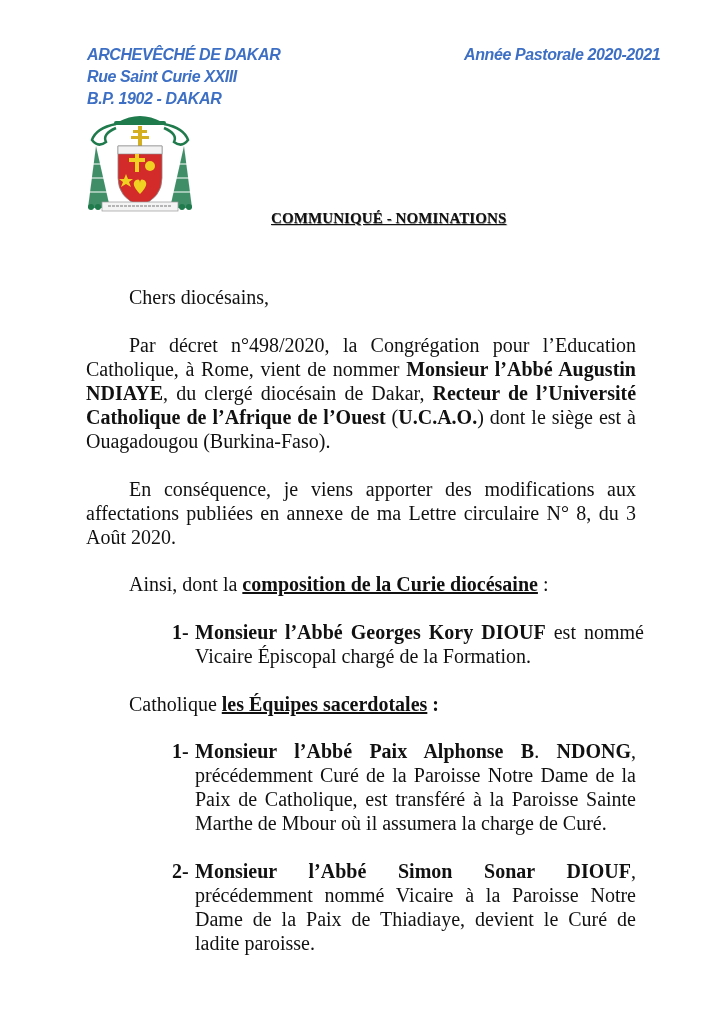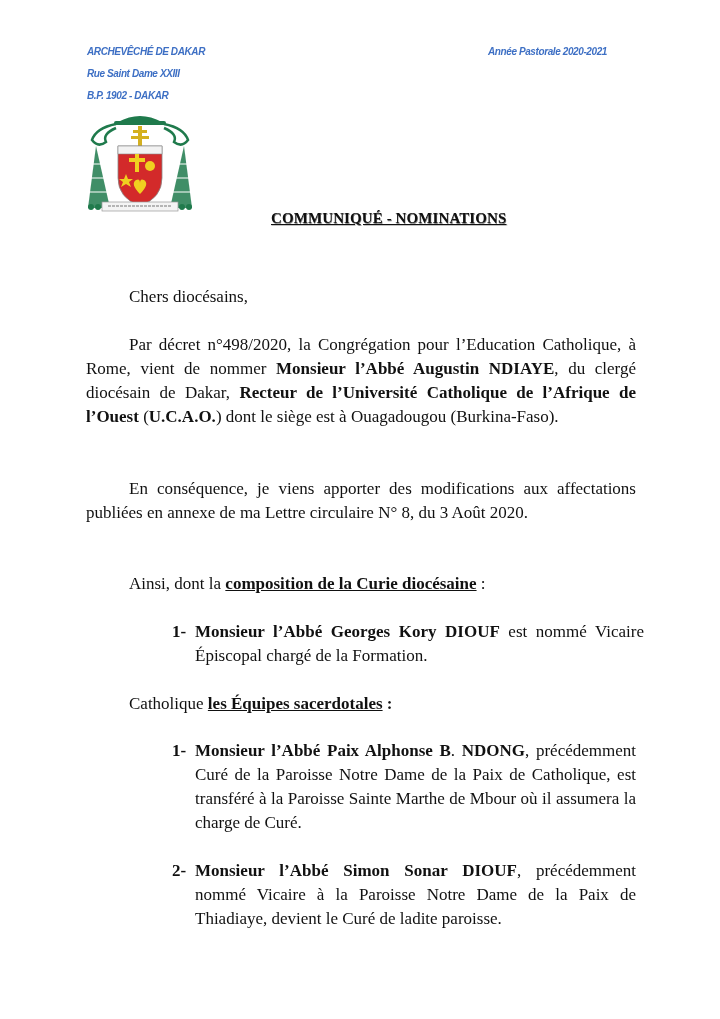--- a/index.html
+++ b/index.html
@@ -13,28 +13,28 @@
       position: relative;
       overflow: hidden;
       font-family: "Liberation Serif", serif;
       color: #111111;
     }
     .hdr {
       position: absolute;
       font-family: "Liberation Sans", sans-serif;
       font-style: italic;
       font-weight: bold;
-      font-size: 10px;
+      font-size: 16px;
       color: #3d6fc4;
       letter-spacing: -0.4px;
     }
     #hdr-org { left: 87px; top: 46px; }
     #hdr-street { left: 87px; top: 68px; }
     #hdr-bp { left: 87px; top: 90px; }
-    #hdr-year { left: 488px; top: 46px; }
+    #hdr-year { left: 464px; top: 46px; }
 
     .crest {
       position: absolute;
       left: 84px;
       top: 108px;
       width: 112px;
       height: 110px;
     }
 
     .title {
@@ -43,21 +43,21 @@
       top: 210px;
       font-weight: bold;
       font-size: 15px;
       text-decoration: underline;
       letter-spacing: 0.1px;
       text-shadow: 0.5px 0.5px 0 #888;
     }
 
     .p {
       position: absolute;
-      font-size: 17px;
+      font-size: 20px;
       line-height: 24px;
       text-align: justify;
     }
     .indent { text-indent: 43px; }
     .b { font-weight: bold; }
     .u { text-decoration: underline; font-weight: bold; }
 
     #greeting { left: 129px; top: 285px; }
     #para1 { left: 86px; top: 333px; width: 550px; }
     #para2 { left: 86px; top: 477px; width: 550px; }
@@ -77,21 +77,21 @@
     }
     .item .body {
       flex: 1;
       text-align: justify;
     }
   </style>
 </head>
 <body>
 
 <div class="hdr" id="hdr-org">ARCHEVÊCHÉ DE DAKAR</div>
-<div class="hdr" id="hdr-street">Rue Saint Dame XXIII</div>
+<div class="hdr" id="hdr-street">Rue Saint Curie XXIII</div>
 <div class="hdr" id="hdr-bp">B.P. 1902 - DAKAR</div>
 <div class="hdr" id="hdr-year">Année Pastorale 2020-2021</div>
 
 <div class="crest">
   <svg width="112" height="110" viewBox="0 0 112 110" xmlns="http://www.w3.org/2000/svg">
 
     <path d="M34 14 Q56 2 78 14 Z" fill="#1f7a4c"></path>
     <rect x="30" y="13" width="52" height="4" rx="2" fill="#1f7a4c"></rect>
 
     <path d="M32 16 Q12 20 8 32 Q14 40 22 34 Q18 26 32 20" fill="none" stroke="#1f7a4c" stroke-width="2.5"></path>

